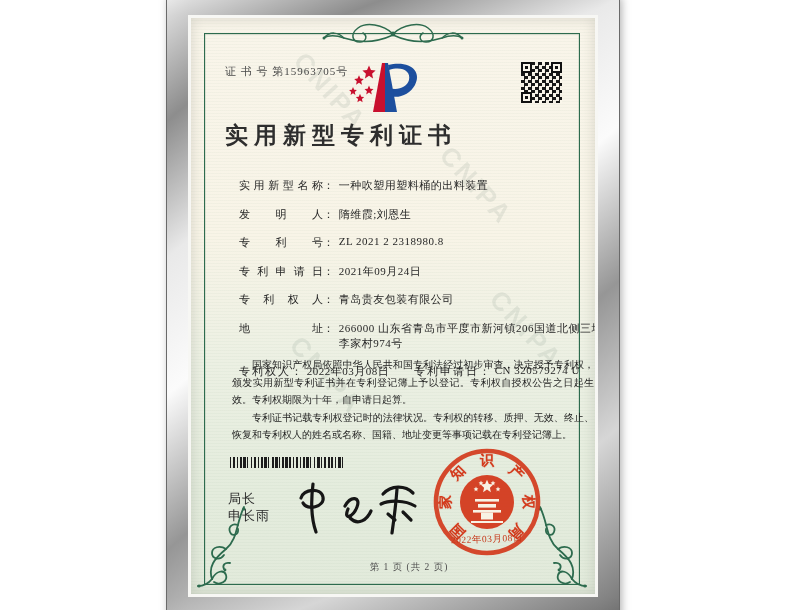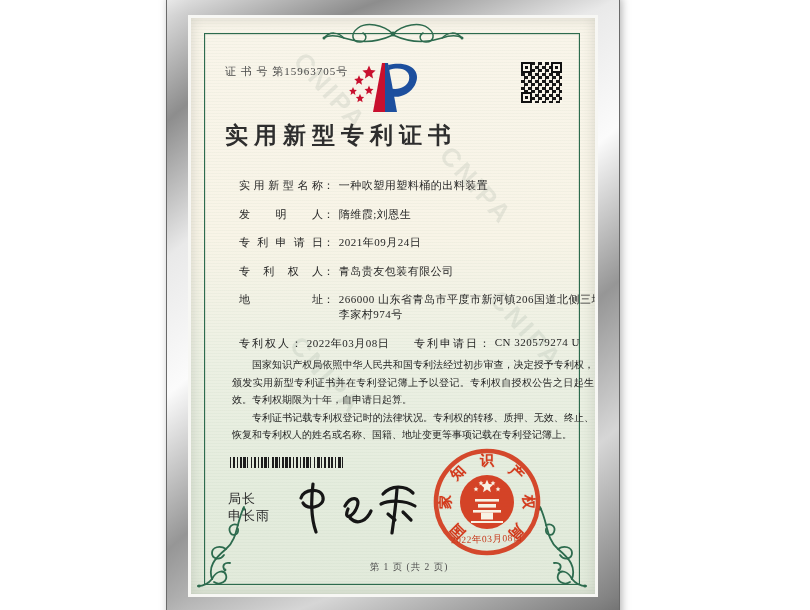--- a/index.html
+++ b/index.html
@@ -157,20 +157,24 @@
         <div class="title">实用新型专利证书</div>
 
         <div class="fields">
           <div class="row">
             <span class="flabel">实用新型名称</span><span class="colon">：</span>
             <span class="fvalue">一种吹塑用塑料桶的出料装置</span>
           </div>
           <div class="row">
             <span class="flabel">发明人</span><span class="colon">：</span>
             <span class="fvalue">隋维霞;刘恩生</span>
+          </div>
+          <div class="row">
+            <span class="flabel">专利号</span><span class="colon">：</span>
+            <span class="fvalue">ZL 2021 2 2318980.8</span>
           </div>
           <div class="row">
             <span class="flabel">专利申请日</span><span class="colon">：</span>
             <span class="fvalue">2021年09月24日</span>
           </div>
           <div class="row">
             <span class="flabel">专利权人</span><span class="colon">：</span>
             <span class="fvalue">青岛贵友包装有限公司</span>
           </div>
           <div class="row">

